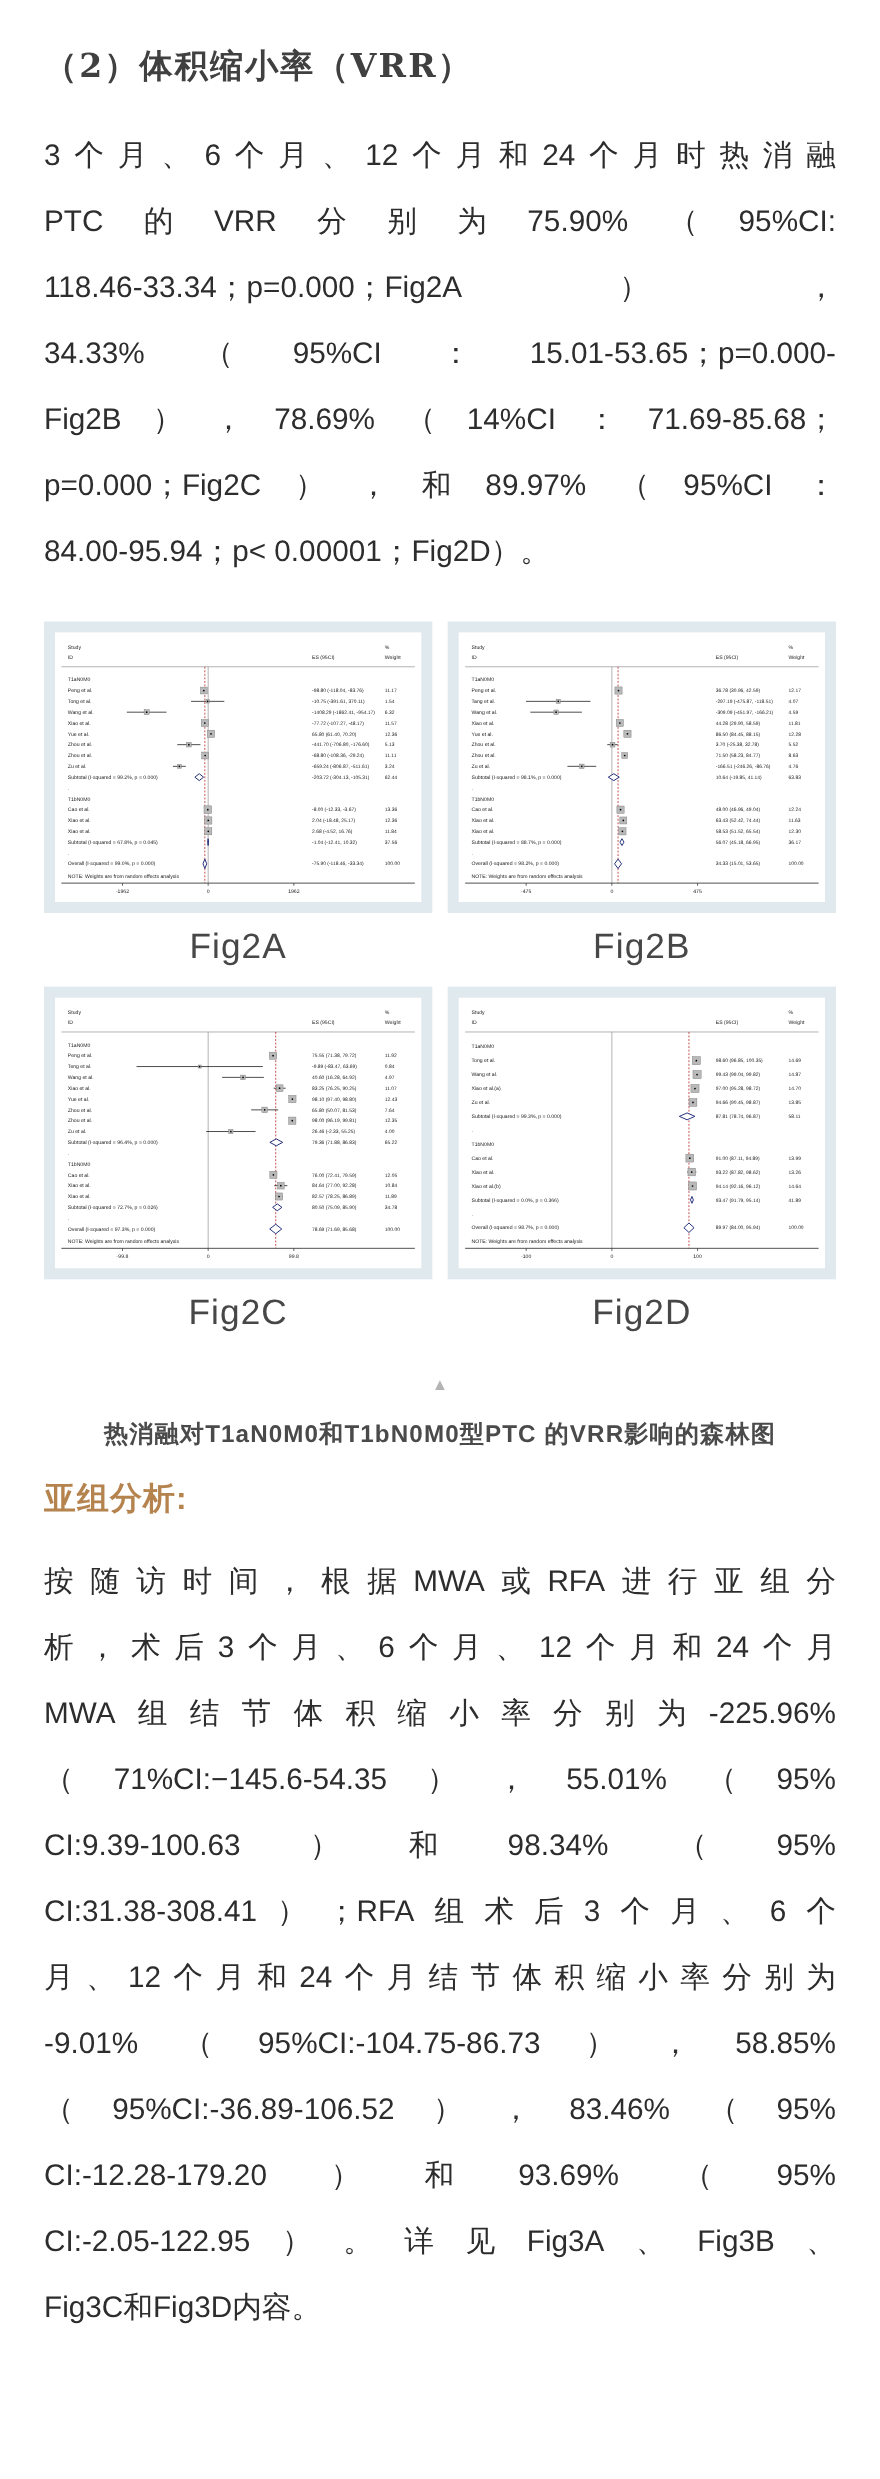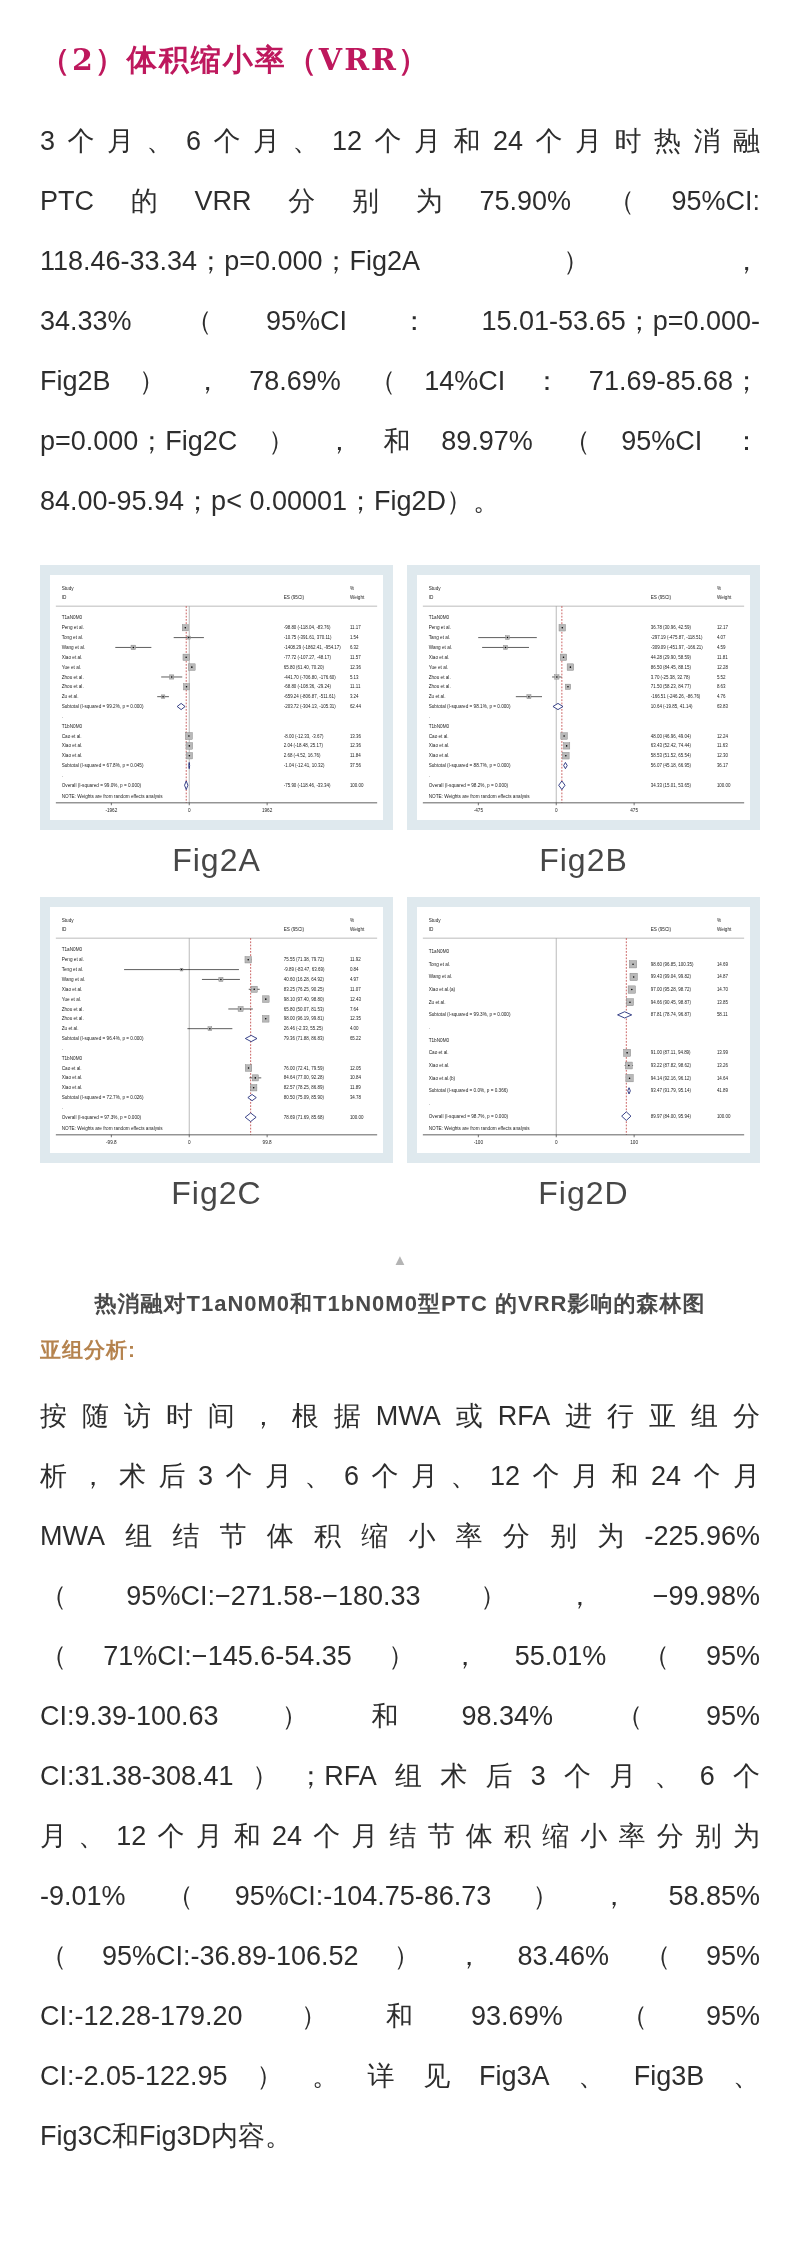--- a/index.html
+++ b/index.html
@@ -5,41 +5,41 @@
   :root{
     --accent:#b5834e;
     --panel-bg:#dfe9ee;
     --text:#2d2d2d;
   }
   html,body{margin:0;padding:0;background:#ffffff;}
   body{width:800px;color:var(--text);font-family:"Liberation Sans","DejaVu Sans",sans-serif;}
   .content{padding:30px 40px 36px 40px;}
   .title{
     font-family:"DejaVu Serif","Liberation Serif",serif;
-    font-size:30px;font-weight:700;color:#be185d;
+    font-size:30px;font-weight:700;color:#404040;
     margin:10px 0 30px 0;letter-spacing:2px;
   }
   .para{font-size:27px;color:#2d2d2d;}
   .para .line{
     line-height:60px;height:60px;overflow:hidden;
     text-align:justify;text-align-last:justify;text-justify:inter-character;
   }
   .para .line.last{text-align-last:left;}
 
   .figures{margin-top:34px;display:grid;grid-template-columns:1fr 1fr;column-gap:14px;}
   figure{margin:0;}
   .panel{background:var(--panel-bg);padding:10px;}
   .panel svg{display:block;width:100%;height:auto;background:#fff;font-family:"Liberation Sans","DejaVu Sans",sans-serif;}
   .fig-label{text-align:center;font-size:32px;color:#474747;margin:12px 0 18px 0;letter-spacing:1px;}
 
   .caption-block{margin-top:22px;}
   .tri{display:block;text-align:center;color:#b4b4b4;font-size:15px;line-height:15px;}
   .caption{margin-top:22px;font-size:22px;font-weight:700;color:#4a4a4a;text-align:center;letter-spacing:1px;}
 
-  .sub-heading{font-size:21px;font-weight:700;color:var(--accent);letter-spacing:1px;}
+  .sub-heading{font-size:29px;font-weight:700;color:var(--accent);letter-spacing:1px;}
   .para2{margin-top:22px;}
 </style>
 </head>
 <body>
 
 <div class="content">
 
   <h1 class="title">（2）体积缩小率（VRR）</h1>
 
   <div class="para">
@@ -459,21 +459,20 @@
     <span class="tri">▲</span>
     <div class="caption">热消融对T1aN0M0和T1bN0M0型PTC 的VRR影响的森林图</div>
   </div>
 
   <h2 class="sub-heading">亚组分析:</h2>
 
   <div class="para para2">
     <div class="line">按随访时间，根据MWA或RFA进行亚组分</div>
     <div class="line">析，术后3个月、6个月、12个月和24个月</div>
     <div class="line">MWA组结节体积缩小率分别为-225.96%</div>
-    <div class="line">（95%CI:−271.58-−180.33），−99.98%</div>
     <div class="line">（71%CI:−145.6-54.35），55.01%（95%</div>
     <div class="line">CI:9.39-100.63）和98.34%（95%</div>
     <div class="line">CI:31.38-308.41）；RFA组术后3个月、6个</div>
     <div class="line">月、12个月和24个月结节体积缩小率分别为</div>
     <div class="line">-9.01%（95%CI:-104.75-86.73），58.85%</div>
     <div class="line">（95%CI:-36.89-106.52），83.46%（95%</div>
     <div class="line">CI:-12.28-179.20）和93.69%（95%</div>
     <div class="line">CI:-2.05-122.95）。详见Fig3A、Fig3B、</div>
     <div class="line last">Fig3C和Fig3D内容。</div>
   </div>

